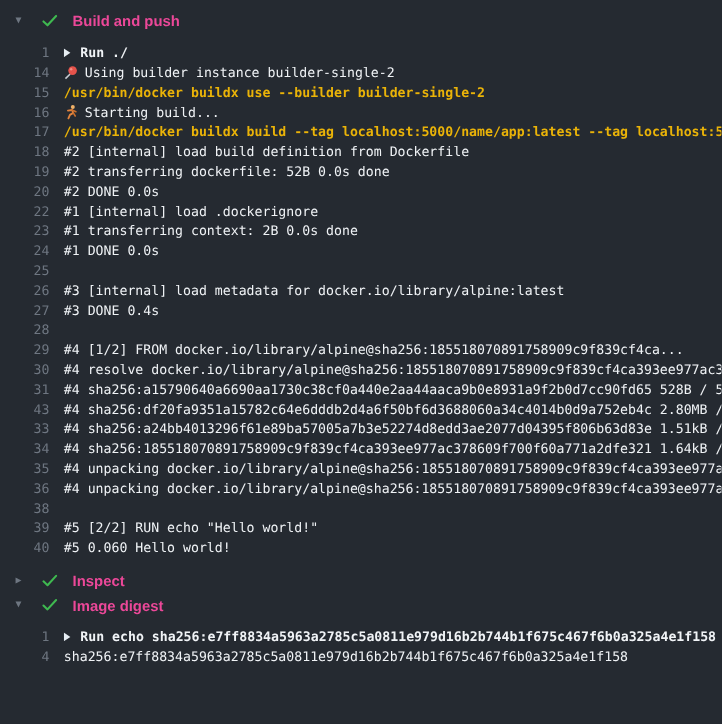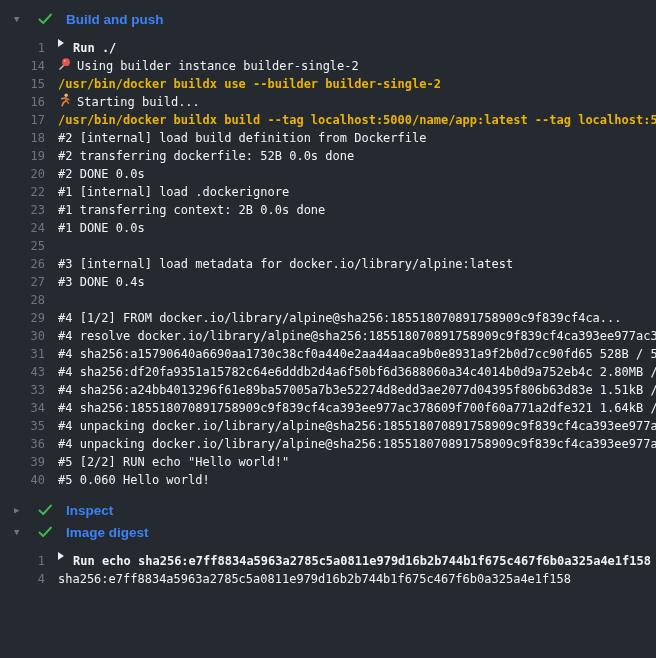--- a/index.html
+++ b/index.html
@@ -16,31 +16,31 @@
     cursor:pointer;
   }
   .twisty{
     width:13px;flex-shrink:0;font-size:9px;line-height:22px;color:#6e7681;
     text-align:left;
   }
   .check-wrap{margin-left:11px;width:16px;flex-shrink:0;display:flex;align-items:center;}
   .step-title{
     margin-left:12px;
     font-family:"Liberation Sans",sans-serif;
-    font-weight:700;font-size:13.5px;color:#3b82f6;
+    font-weight:700;font-size:13.5px;color:#ec4899;
   }
   .log-block{padding:9px 0 10px;}
   .row{display:flex;height:18px;line-height:18px;white-space:pre;}
   .num{
     width:45px;flex-shrink:0;text-align:right;color:#6e7681;
     user-select:none;
   }
   .content{
     margin-left:13px;white-space:pre;overflow:hidden;flex:1;
-    display:flex;align-items:flex-start;
+    display:flex;align-items:center;
   }
   .content>span{line-height:18px;}
   .cmd{color:#eab308;font-weight:bold;}
   .runline{font-weight:bold;}
   .run-toggle{
     display:inline-block;width:0;height:0;flex-shrink:0;
     border-left:6px solid #e6edf3;
     border-top:4px solid transparent;
     border-bottom:4px solid transparent;
     margin-right:9px;
@@ -183,20 +183,24 @@
     <span class="num">35</span>
     <span class="content"><span>#4 unpacking docker.io/library/alpine@sha256:185518070891758909c9f839cf4ca393ee977a</span></span>
   </div>
 
   <div class="row">
     <span class="num">36</span>
     <span class="content"><span>#4 unpacking docker.io/library/alpine@sha256:185518070891758909c9f839cf4ca393ee977a</span></span>
   </div>
 
 
+  <div class="row">
+    <span class="num">38</span>
+    <span class="content"><span></span></span>
+  </div>
 
   <div class="row">
     <span class="num">39</span>
     <span class="content"><span>#5 [2/2] RUN echo "Hello world!"</span></span>
   </div>
 
   <div class="row">
     <span class="num">40</span>
     <span class="content"><span>#5 0.060 Hello world!</span></span>
   </div>

